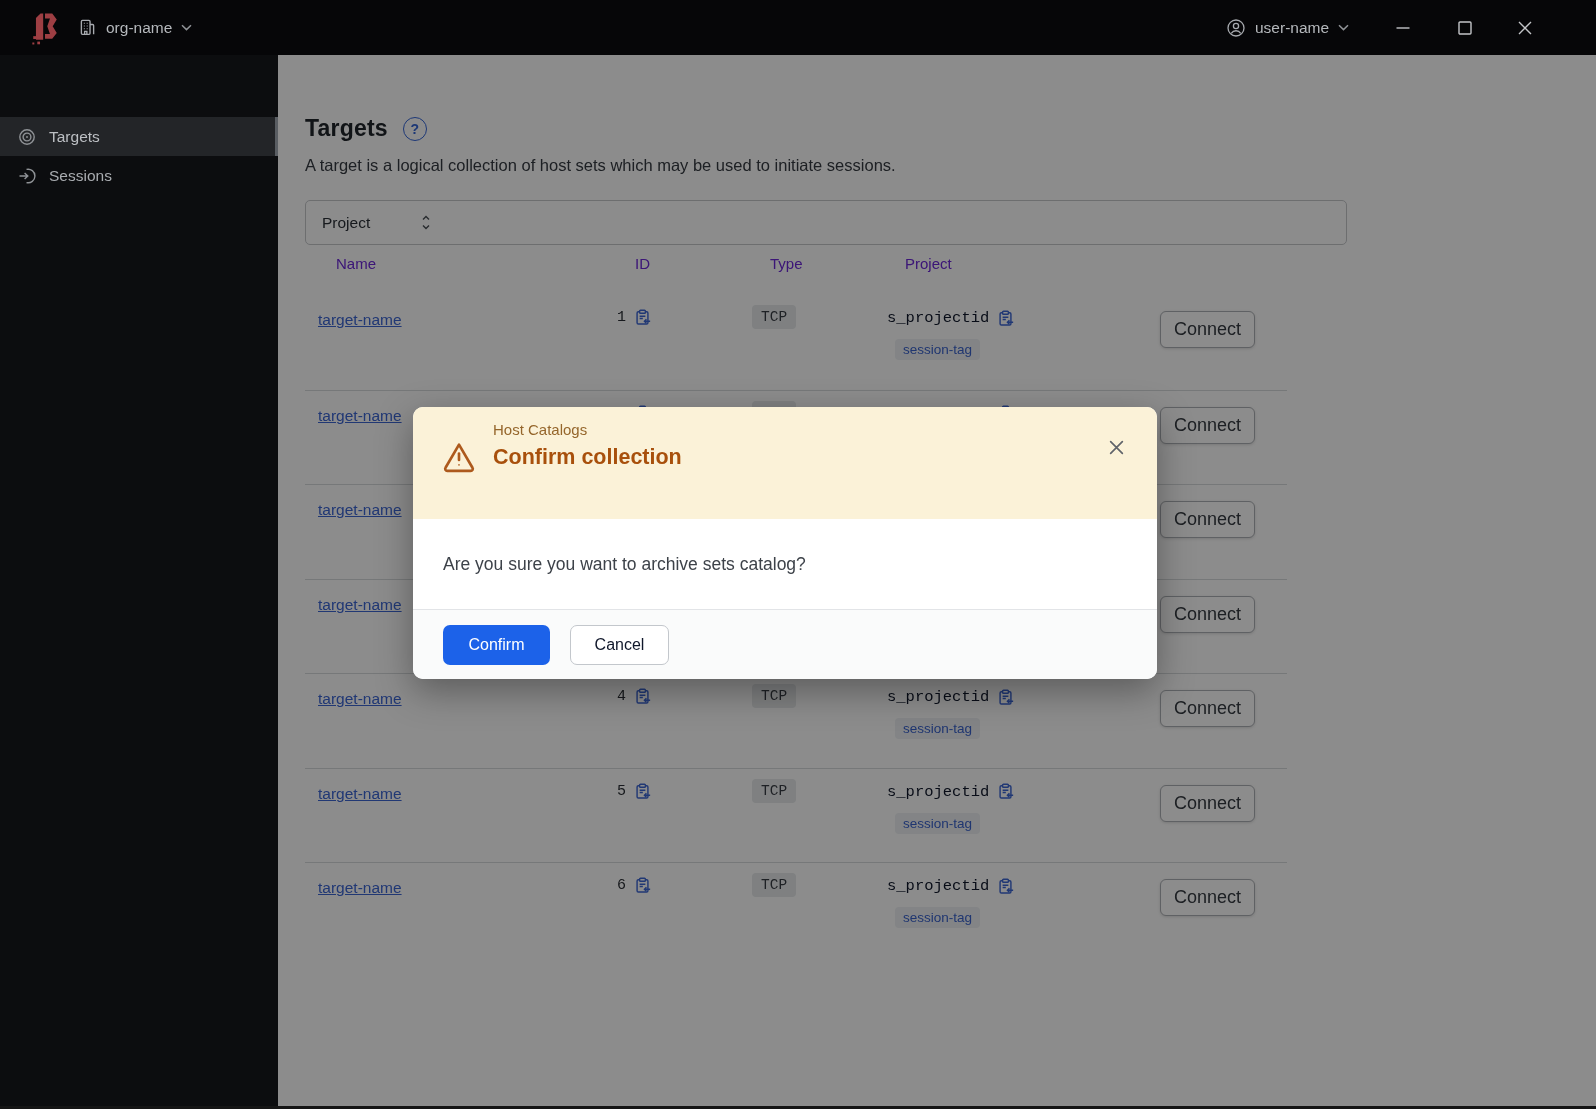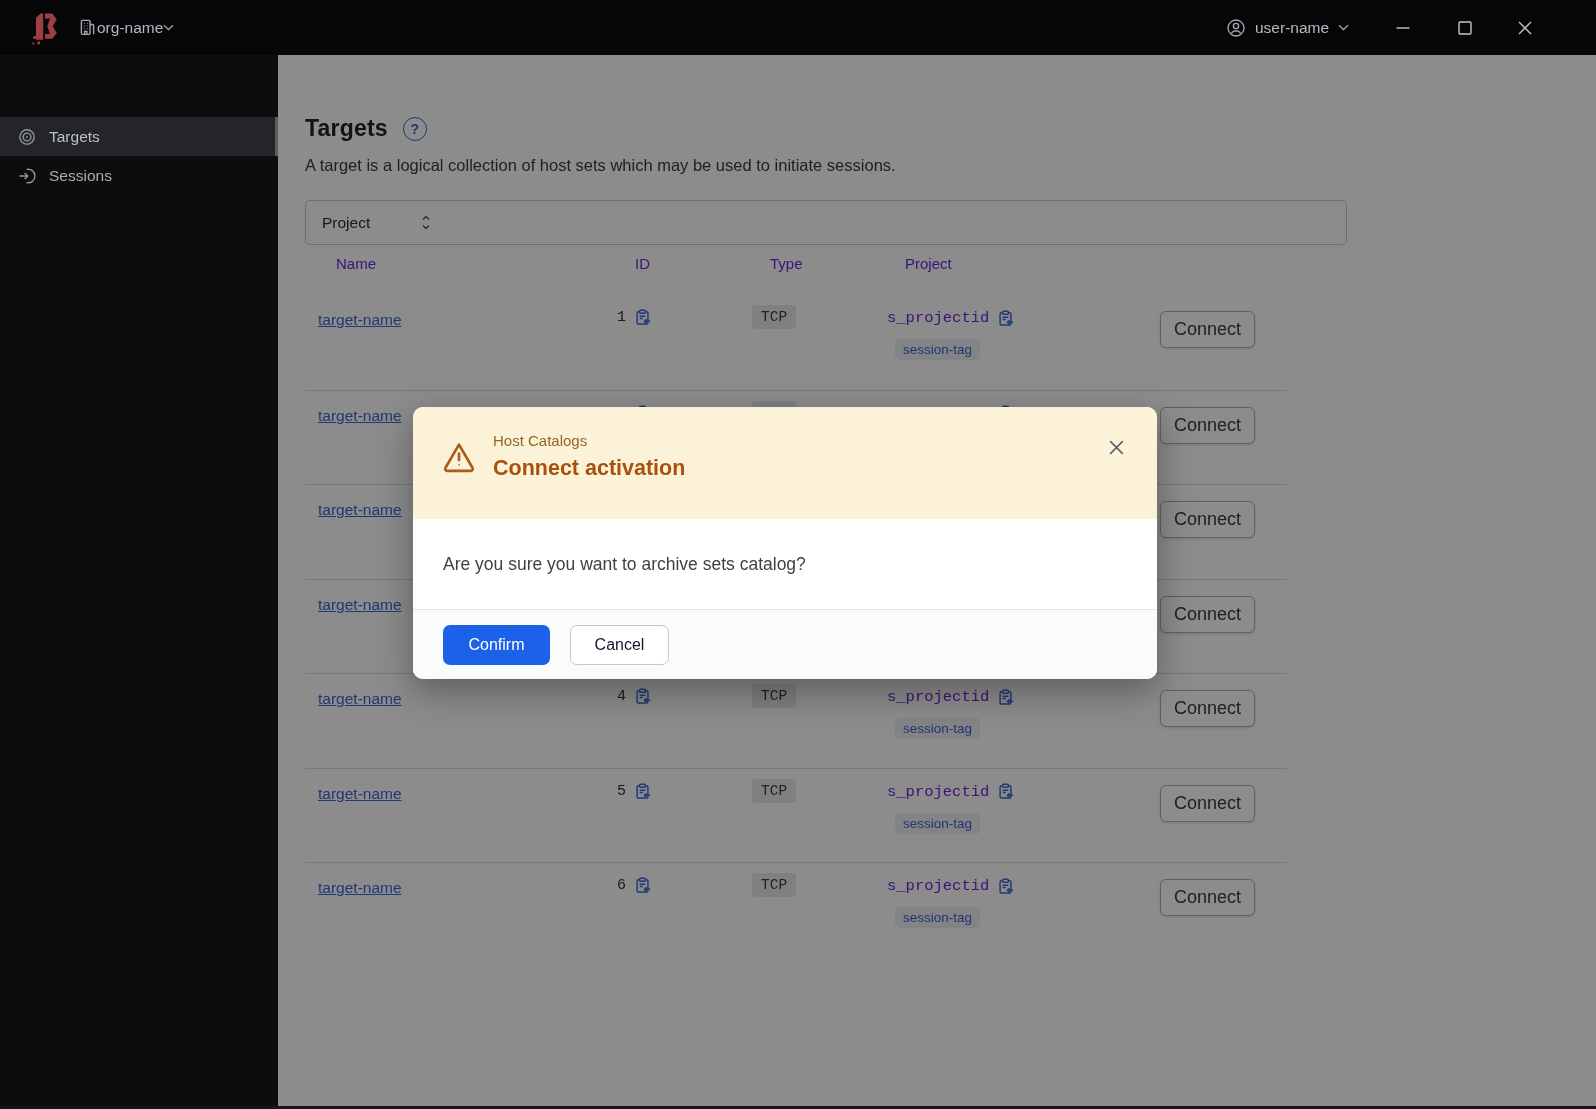--- a/index.html
+++ b/index.html
@@ -7,21 +7,21 @@
   body {
     position:relative; overflow:hidden; background:#060608;
     font-family:"Liberation Sans", sans-serif;
     -webkit-font-smoothing:antialiased;
   }
   .mono { font-family:"Liberation Mono","DejaVu Sans Mono",monospace; }
 
   
   .titlebar { position:absolute; left:0; top:0; width:1596px; height:55px; background:#060608; z-index:10; }
   .logo { position:absolute; left:28px; top:9px; }
-  .org-group { position:absolute; left:78px; top:0; height:55px; display:flex; align-items:center; 
+  .org-group { position:absolute; left:78px; top:0; height:55px; display:flex; align-items:center; gap:9px;
                color:#b5b8bc; font-size:15.5px; cursor:default; }
   .user-group { position:absolute; left:1226px; top:0; height:55px; display:flex; align-items:center; gap:9px;
                 color:#b5b8bc; font-size:15.5px; }
   .winbtn { position:absolute; top:0; width:34px; height:55px; display:flex; align-items:center; justify-content:center; }
   .winbtn.min { left:1386px; } .winbtn.max { left:1448px; } .winbtn.close { left:1508px; }
 
   
   .sidebar { position:absolute; left:0; top:55px; width:278px; height:1054px; background:#0c0d0f; z-index:10; }
   .nav { position:absolute; top:62px; left:0; width:278px; }
   .nav-item { position:relative; height:39px; display:flex; align-items:center; gap:13px; padding-left:18px;
@@ -50,37 +50,37 @@
   .row { position:relative; height:94.5px; }
   .row + .row { border-top:1px solid #d8dadd; }
   .c-name { position:absolute; left:13px; top:16px; }
   .link { color:#3c66d4; font-size:15.5px; font-weight:500; text-decoration:underline; cursor:pointer; }
   .c-id { position:absolute; left:312px; top:14px; display:flex; align-items:center; gap:8px;
           font-size:15px; color:#2b2f35; }
   .c-type { position:absolute; left:447px; top:10px;text-align:right; }
   .badge-type { display:inline-block; background:#e7e9eb; border-radius:4px; padding:4px 9px;
                 font-size:14.5px; color:#383d44; }
   .c-proj { position:absolute; left:582px; top:14px; display:flex; align-items:center; gap:8px;
-            font-size:15.5px; color:#6d28d9; }
+            font-size:15.5px; color:#0f172a; }
   .c-tag { position:absolute; left:590px; top:44px; }
   .badge-tag { display:inline-block; background:#eef1f4; border-radius:4px; padding:3px 8px;
                font-size:13.5px; color:#3b63cd; cursor:pointer; }
   .c-action { position:absolute; right:32px; top:16px; }
   .btn-connect { width:95px; height:37px; background:#fff; border:1px solid #aeb1b6; border-radius:6px;
                  font-family:"Liberation Sans",sans-serif; font-size:18px; color:#363b42;
                  box-shadow:0 1px 3px rgba(0,0,0,.14); cursor:pointer; }
 
   
   .scrim { position:absolute; left:278px; top:55px; width:1318px; height:1054px;
            background:rgba(0,0,0,0.45); z-index:30; }
   .modal { position:absolute; left:413px; top:407px; width:744px; border-radius:10px; overflow:hidden;
            box-shadow:0 12px 36px rgba(0,0,0,.35); z-index:40; background:#fff; }
   .m-head { position:relative; height:112px; background:#fbf2d8; }
   .m-warn { position:absolute; left:29px; top:34px; }
-  .m-headtext { position:absolute; left:80px; top:25px; }
+  .m-headtext { position:absolute; left:80px; top:14px; }
   .m-context { font-size:15px; color:#95662b; margin-bottom:7px; }
   .m-title { font-size:21.5px; font-weight:700; color:#a8500c; }
   .m-close { position:absolute; right:30px; top:29px; width:22px; height:22px; display:flex;
              align-items:center; justify-content:center; cursor:pointer; }
   .m-body { height:90px; background:#fff; display:flex; align-items:center; padding-left:30px;
             font-size:17.5px; color:#3d4249; }
   .m-foot { height:70px; background:#fafbfb; border-top:1px solid #e2e4e7; display:flex;
             align-items:center; padding-left:30px; gap:20px; }
   .btn-confirm { width:107px; height:40px; border:none; border-radius:7px; background:#1c62e9; color:#fff;
                  font-family:"Liberation Sans",sans-serif; font-size:16px; cursor:pointer; }
@@ -419,21 +419,21 @@
   <div class="m-head">
     <span class="m-warn">
       <svg width="34" height="32" viewBox="0 0 24 23" fill="none" stroke="#ad5a1d" stroke-width="1.9" stroke-linejoin="round" stroke-linecap="round">
         <path d="M12 2.6 L21.7 19.2 a1.5 1.5 0 0 1 -1.3 2.3 H3.6 a1.5 1.5 0 0 1 -1.3 -2.3 Z"></path>
         <path d="M12 9 v4.6"></path>
         <circle cx="12" cy="17.2" r="0.6" fill="#ad5a1d" stroke="none"></circle>
       </svg>
     </span>
     <div class="m-headtext">
       <div class="m-context">Host Catalogs</div>
-      <div class="m-title">Connect activation</div>
+      <div class="m-title">Confirm collection</div>
     </div>
     <span class="m-close">
       <svg width="17" height="17" viewBox="0 0 16 16" stroke="#60646a" stroke-width="1.6" stroke-linecap="round">
         <path d="M2.5 2.5 L13.5 13.5 M13.5 2.5 L2.5 13.5"></path>
       </svg>
     </span>
   </div>
   <div class="m-body">Are you sure you want to archive sets catalog?</div>
   <div class="m-foot">
     <button class="btn-confirm">Confirm</button>

